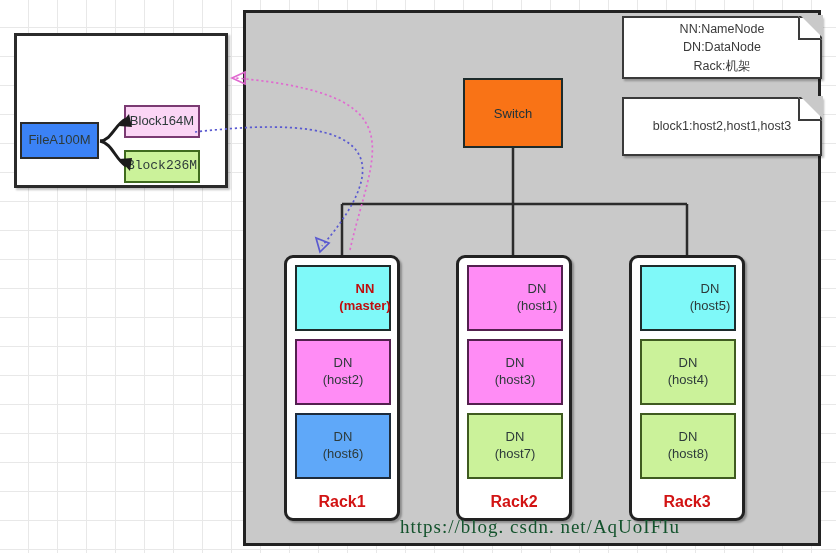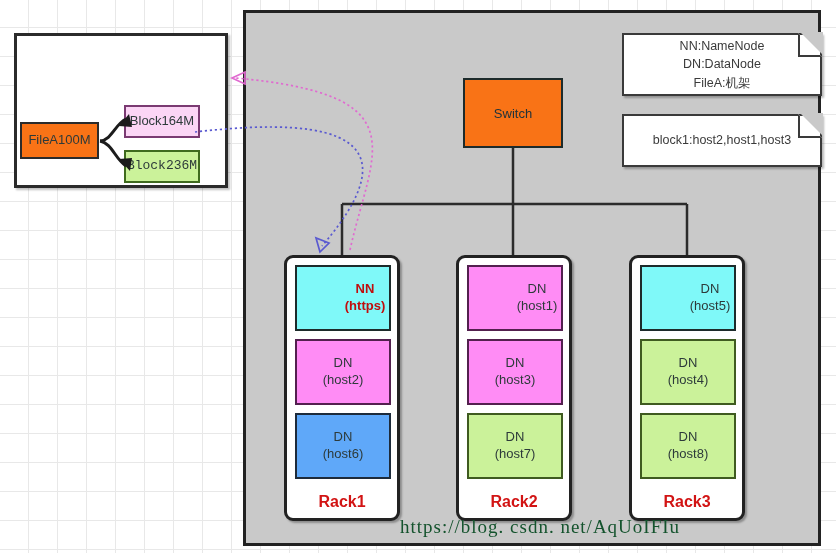--- a/index.html
+++ b/index.html
@@ -29,21 +29,21 @@
     position:absolute;left:0;top:9px;width:100%;text-align:center;
     font-size:14px;font-weight:bold;color:#333;letter-spacing:.3px;
   }
   .node{
     position:absolute;box-sizing:border-box;display:flex;
     align-items:center;justify-content:center;
     font-size:13px;color:#2d3a3a;line-height:1.25;text-align:center;
   }
   #filea{
     left:20px;top:122px;width:79px;height:37px;
-    background:#f97316;border:2px solid #2b2b2b;
+    background:#3b82f6;border:2px solid #2b2b2b;
   }
   #block1{
     left:124px;top:105px;width:76px;height:33px;
     background:#fbd5f5;border:2px solid #7a3a72;
   }
   #block2{
     left:124px;top:150px;width:76px;height:33px;
     background:#cbf29a;border:2px solid #3f6b1e;font-family:Liberation Mono, monospace;
   }
   
@@ -55,35 +55,34 @@
     position:absolute;left:243px;top:39px;width:578px;text-align:right;
     font-size:14px;font-weight:bold;color:#737373;margin-top:16px;
   }
   
   .note{
     position:absolute;background:#ffffff;box-sizing:border-box;
     border:2px solid #3a3a3a;
     display:flex;flex-direction:column;align-items:center;justify-content:center;
     font-size:12.5px;color:#3a3a3a;line-height:1.45;
     box-shadow:2px 2px 2px rgba(0,0,0,.28);
-    margin-top:17px;
   }
   .note .fold{
     position:absolute;right:-2px;top:-2px;width:22px;height:22px;
     background:#ffffff;border-left:2px solid #3a3a3a;border-bottom:2px solid #3a3a3a;
     transform:rotate(0deg);
     clip-path:polygon(0 0,100% 100%,0 100%);
   }
   .note .foldcut{
     position:absolute;right:-3px;top:-3px;width:23px;height:23px;
     background:#c9c9c9;
     clip-path:polygon(100% 0,100% 100%,0 0);
   }
   #note-legend{left:622px;top:16px;width:200px;height:63px;}
-  #note-blocks{left:622px;top:97px;width:200px;height:53px;}
+  #note-blocks{left:622px;top:97px;width:200px;height:59px;}
   
   #switch{
     position:absolute;left:463px;top:78px;width:100px;height:70px;
     background:#f97316;border:2px solid #1d2b2b;box-sizing:border-box;
     display:flex;align-items:center;justify-content:center;
     font-size:13px;color:#21333b;
   }
   
   .rack{
     position:absolute;width:116px;height:266px;
@@ -143,21 +142,21 @@
 </div>
 
 <div id="cluster"></div>
 <div id="cluster-title">Hadoop集群</div>
 
 <div class="note" id="note-legend">
   <span class="foldcut"></span>
   <span class="fold"></span>
   <span>NN:NameNode</span>
   <span>DN:DataNode</span>
-  <span>FileA:机架</span>
+  <span>Rack:机架</span>
 </div>
 
 <div class="note" id="note-blocks">
   <span class="foldcut"></span>
   <span class="fold"></span>
   <span>block1:host2,host1,host3</span>
 </div>
 
 <div id="switch">
   <span>Switch</span>
@@ -179,21 +178,21 @@
 
   <path d="M100,141 C112,140 115,124 126,119" stroke="#1c1c1c" stroke-width="3" fill="none"></path>
   <polygon points="129,114 119,126 132,127" fill="#1c1c1c"></polygon>
   <path d="M100,141 C112,143 115,159 126,166" stroke="#1c1c1c" stroke-width="3" fill="none"></path>
   <polygon points="130,171 119,159 132,158" fill="#1c1c1c"></polygon>
 </svg>
 
 <div class="rack" id="rack1">
   <div class="slot s0 c-cyan">
     <span class="nn-text">NN</span>
-    <span class="nn-text">(https)</span>
+    <span class="nn-text">(master)</span>
   </div>
   <div class="slot s1 c-magenta">
     <span>DN</span>
     <span>(host2)</span>
   </div>
   <div class="slot s2 c-blue">
     <span>DN</span>
     <span>(host6)</span>
   </div>
   <div class="rack-label">Rack1</div>

